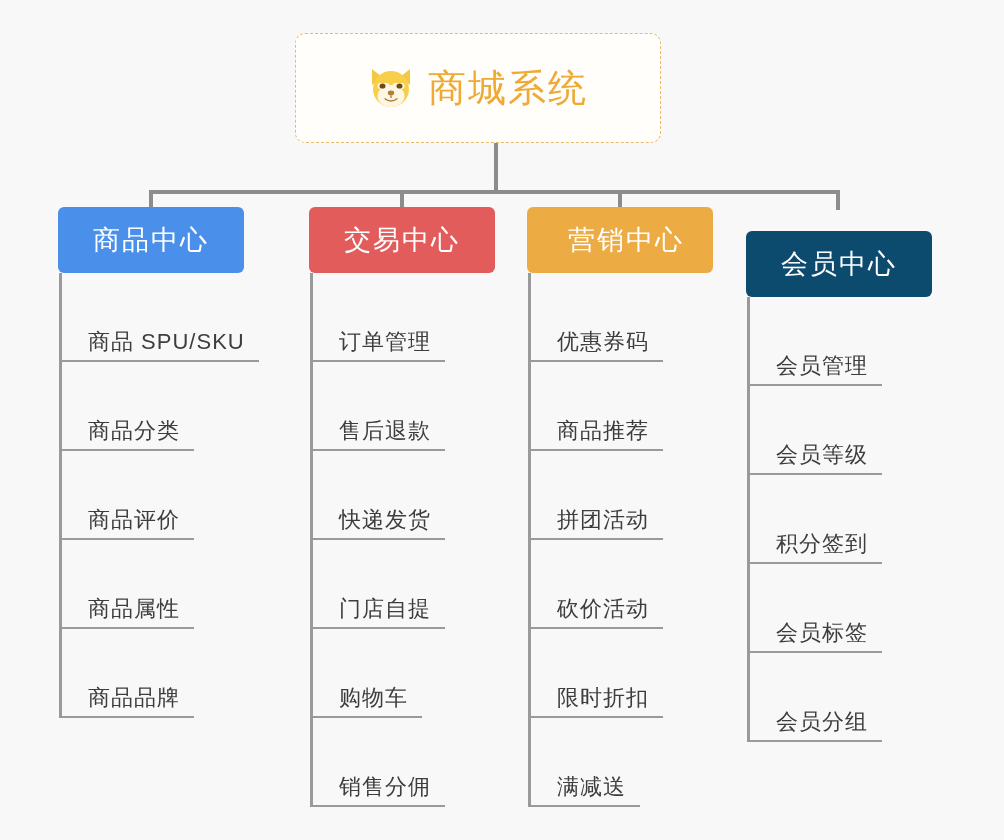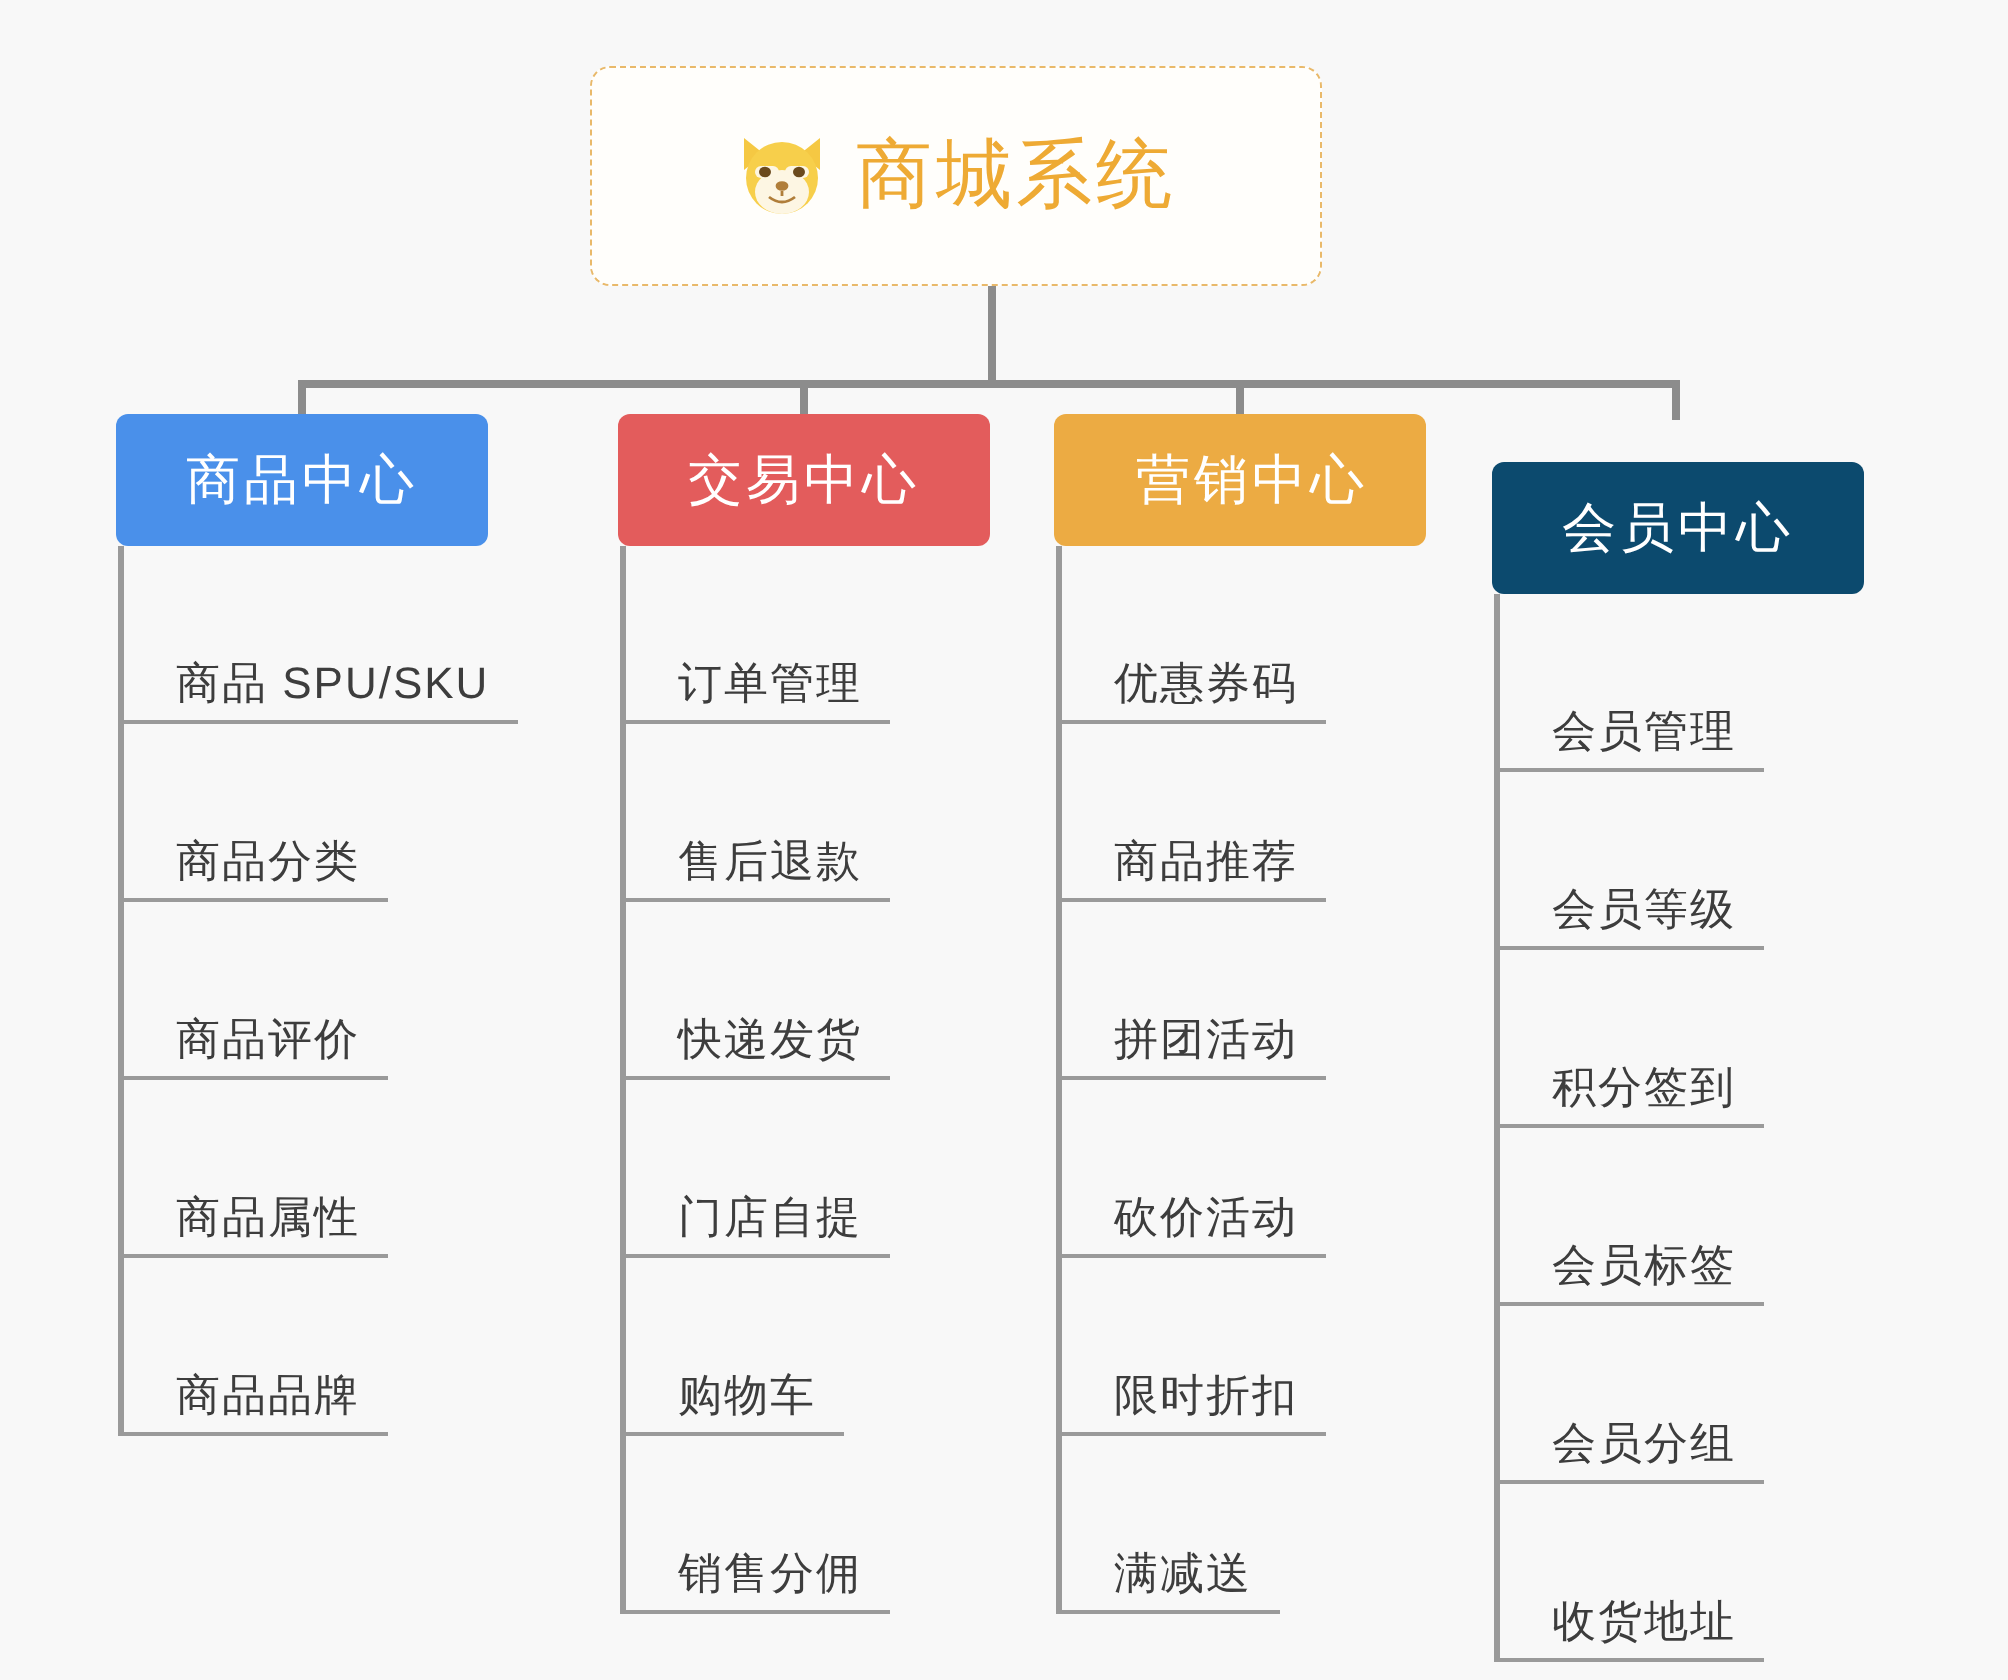--- a/index.html
+++ b/index.html
@@ -223,19 +223,16 @@
         </div>
       <div class="leaf">
           <span class="leaf-inner">积分签到</span>
         </div>
       <div class="leaf">
           <span class="leaf-inner">会员标签</span>
         </div>
       <div class="leaf">
           <span class="leaf-inner">会员分组</span>
         </div>
-      <div class="leaf">
-          <span class="leaf-inner">收货地址</span>
-        </div>
     </div>
   </div>
 
 </div>
 
 </body></html>

